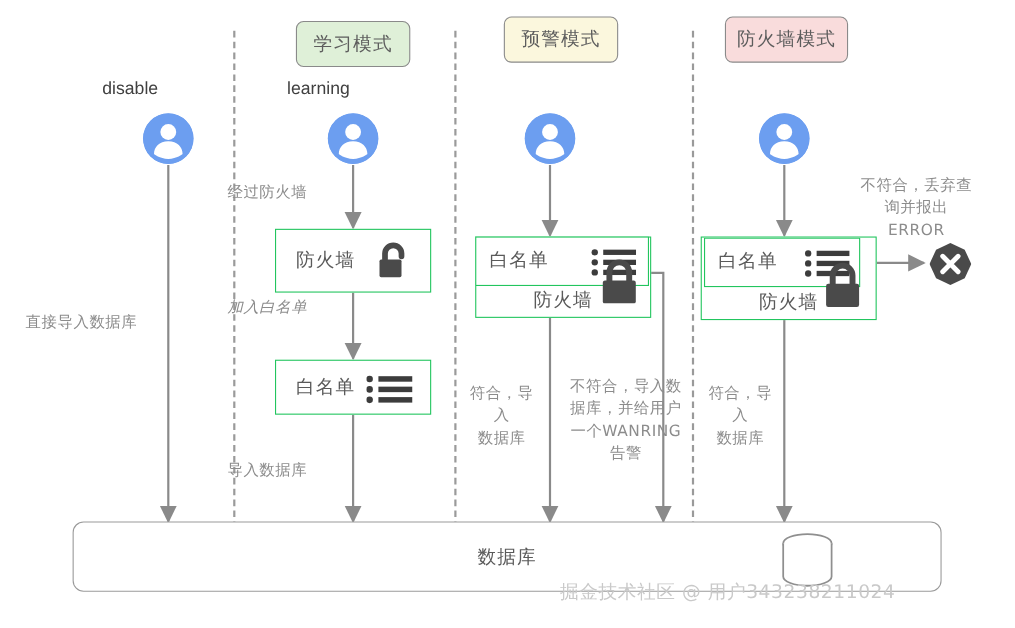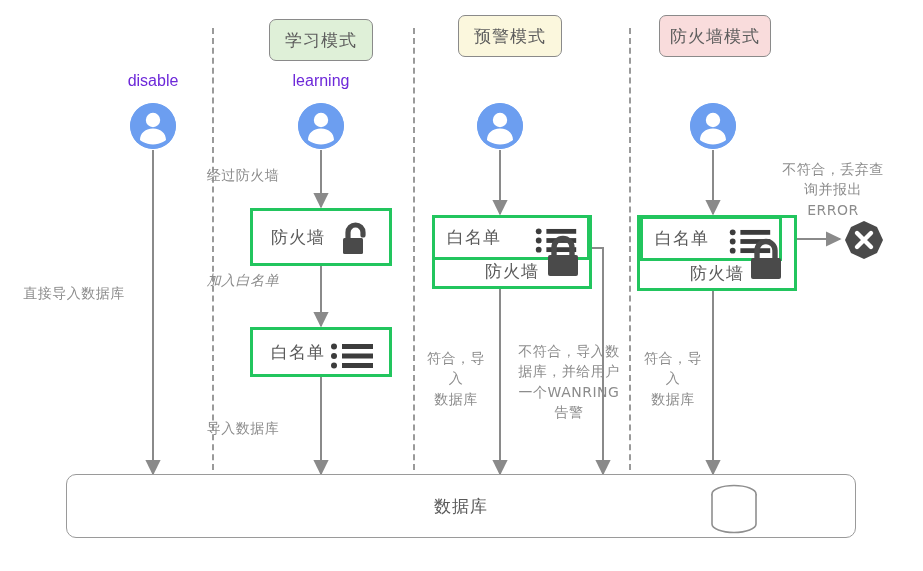--- a/index.html
+++ b/index.html
@@ -26,43 +26,43 @@
     color:#5d5d5d;
     letter-spacing:1px;
     line-height:1;
   }
   .mode-learning{background:#dff0d8;}
   .mode-permissive{background:#fbf7dd;}
   .mode-enforcing{background:#f9dcdc;}
 
   
   .mode-en{
-    font-size:16px;color:#6d28d9;
-    text-align:center;white-space:nowrap;
+    font-size:16px;color:#404040;
+    white-space:nowrap;
     font-family:"Liberation Sans",sans-serif;
   }
 
   
   .vsep{
     border-left:2px dashed #9a9a9a;
     width:0;
   }
 
   
   .avatar{
     width:46px;height:46px;border-radius:50%;
     background:#6c9ef0;
     overflow:hidden;
   }
   .avatar svg{display:block;}
 
   
   .node-box{
     background:#ffffff;
-    border:3px solid #22c55e;
+    border:1px solid #22c55e;
     display:flex;align-items:center;
     box-sizing:border-box;
   }
   .node-label{
     font-size:17px;color:#5a5a5a;letter-spacing:1px;
     white-space:nowrap;line-height:1;
   }
 
   
   .list-icon{display:block;}
@@ -283,14 +283,15 @@
   <div class="abs db-bar" style="left:66px;top:474px;width:790px;height:64px;">
     <span class="db-bar-label">数据库</span>
     <span class="abs" style="left:640px;top:8px;">
       <svg width="54" height="52" viewBox="0 0 54 52" aria-hidden="true">
         <ellipse cx="27" cy="11" rx="22" ry="8.5" fill="#ffffff" stroke="#8f8f8f" stroke-width="1.6"></ellipse>
         <path d="M5 11 V41 a22 8.5 0 0 0 44 0 V11" fill="#ffffff" stroke="#8f8f8f" stroke-width="1.6"></path>
       </svg>
     </span>
   </div>
 
+  <div class="abs watermark" style="left:509px;top:527px;">掘金技术社区 @ 用户343238211024</div>
 
 </div>
 
 </body></html>

